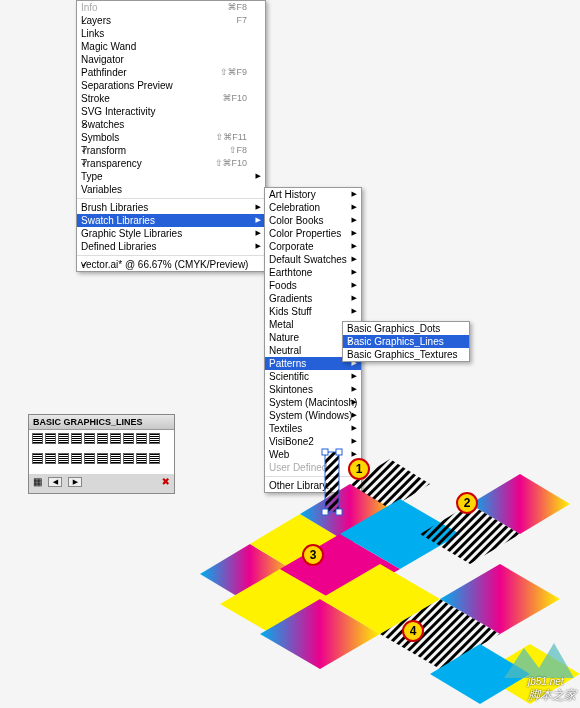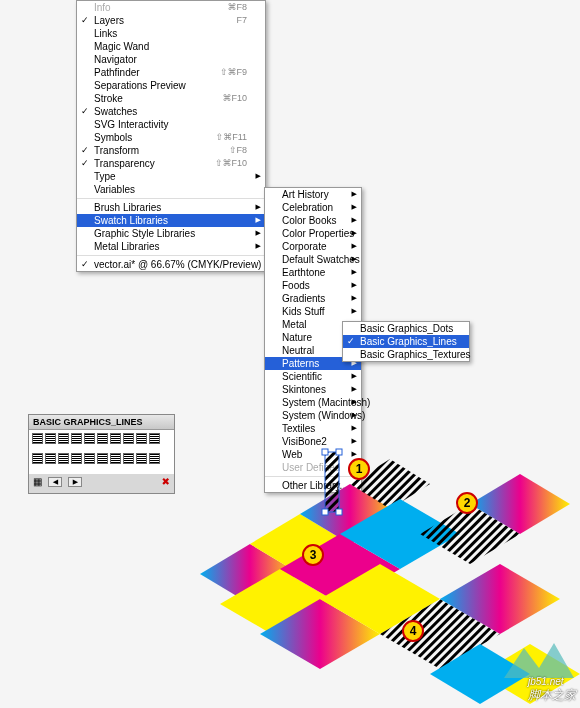--- a/index.html
+++ b/index.html
@@ -1,19 +1,19 @@
 <!DOCTYPE html>
 <html><head>
 <meta charset="utf-8">
 <style>
 * { margin: 0; padding: 0; box-sizing: border-box; font-family: "Lucida Grande", Arial, sans-serif; font-size: 10px; }
 body { background: #f5f5f5; width: 580px; height: 708px; position: relative; overflow: hidden; }
 
 .menu { position: absolute; background: #fff; border: 1px solid #999; box-shadow: 2px 2px 4px rgba(0,0,0,0.3); }
-.menu-item { padding: 1px 18px 1px 17px; color: #000; white-space: nowrap; position: relative; cursor: default; }
+.menu-item { padding: 1px 18px 1px 4px; color: #000; white-space: nowrap; position: relative; cursor: default; }
 .menu-item.disabled { color: #aaa; }
 .menu-item.selected { background: #2560d8; color: #fff; }
 .menu-item .shortcut { position: absolute; right: 18px; color: #888; font-size: 9px; }
 .menu-item.has-sub::after { content: "▶"; position: absolute; right: 4px; font-size: 7px; top: 2px; }
 .menu-item.checked::before { content: "✓"; position: absolute; left: 4px; font-size: 9px; }
 .sep { height: 1px; background: #ddd; margin: 2px 0; }
 
 .m1 { top: 0; left: 76px; width: 190px; }
 .m2 { top: 187px; left: 264px; width: 98px; }
 .m3 { top: 311px; left: 342px; width: 128px; margin-top: 10px; }
@@ -40,34 +40,34 @@
 <div class="menu m1">
   <div id="m1g1">
       <div class="menu-item disabled">Info<span class="shortcut">⌘F8</span></div>
       <div class="menu-item checked">Layers<span class="shortcut">F7</span></div>
       <div class="menu-item">Links</div>
       <div class="menu-item">Magic Wand</div>
       <div class="menu-item">Navigator</div>
       <div class="menu-item">Pathfinder<span class="shortcut">⇧⌘F9</span></div>
       <div class="menu-item">Separations Preview</div>
       <div class="menu-item">Stroke<span class="shortcut">⌘F10</span></div>
+      <div class="menu-item">SVG Interactivity</div>
       <div class="menu-item checked">Swatches</div>
-      <div class="menu-item">SVG Interactivity</div>
       <div class="menu-item">Symbols<span class="shortcut">⇧⌘F11</span></div>
       <div class="menu-item checked">Transform<span class="shortcut">⇧F8</span></div>
       <div class="menu-item checked">Transparency<span class="shortcut">⇧⌘F10</span></div>
       <div class="menu-item has-sub">Type</div>
       <div class="menu-item">Variables</div>
     </div>
   <div class="sep"></div>
   <div id="m1g2">
       <div class="menu-item has-sub">Brush Libraries</div>
       <div class="menu-item selected has-sub">Swatch Libraries</div>
       <div class="menu-item has-sub">Graphic Style Libraries</div>
-      <div class="menu-item has-sub">Metal Libraries</div>
+      <div class="menu-item has-sub">Defined Libraries</div>
     </div>
   <div class="sep"></div>
   <div id="m1g3">
       <div class="menu-item checked">vector.ai* @ 66.67% (CMYK/Preview)</div>
     </div>
 </div>
 
 <div class="menu m2">
   <div id="m2g1">
       <div class="menu-item has-sub">Art History</div>

